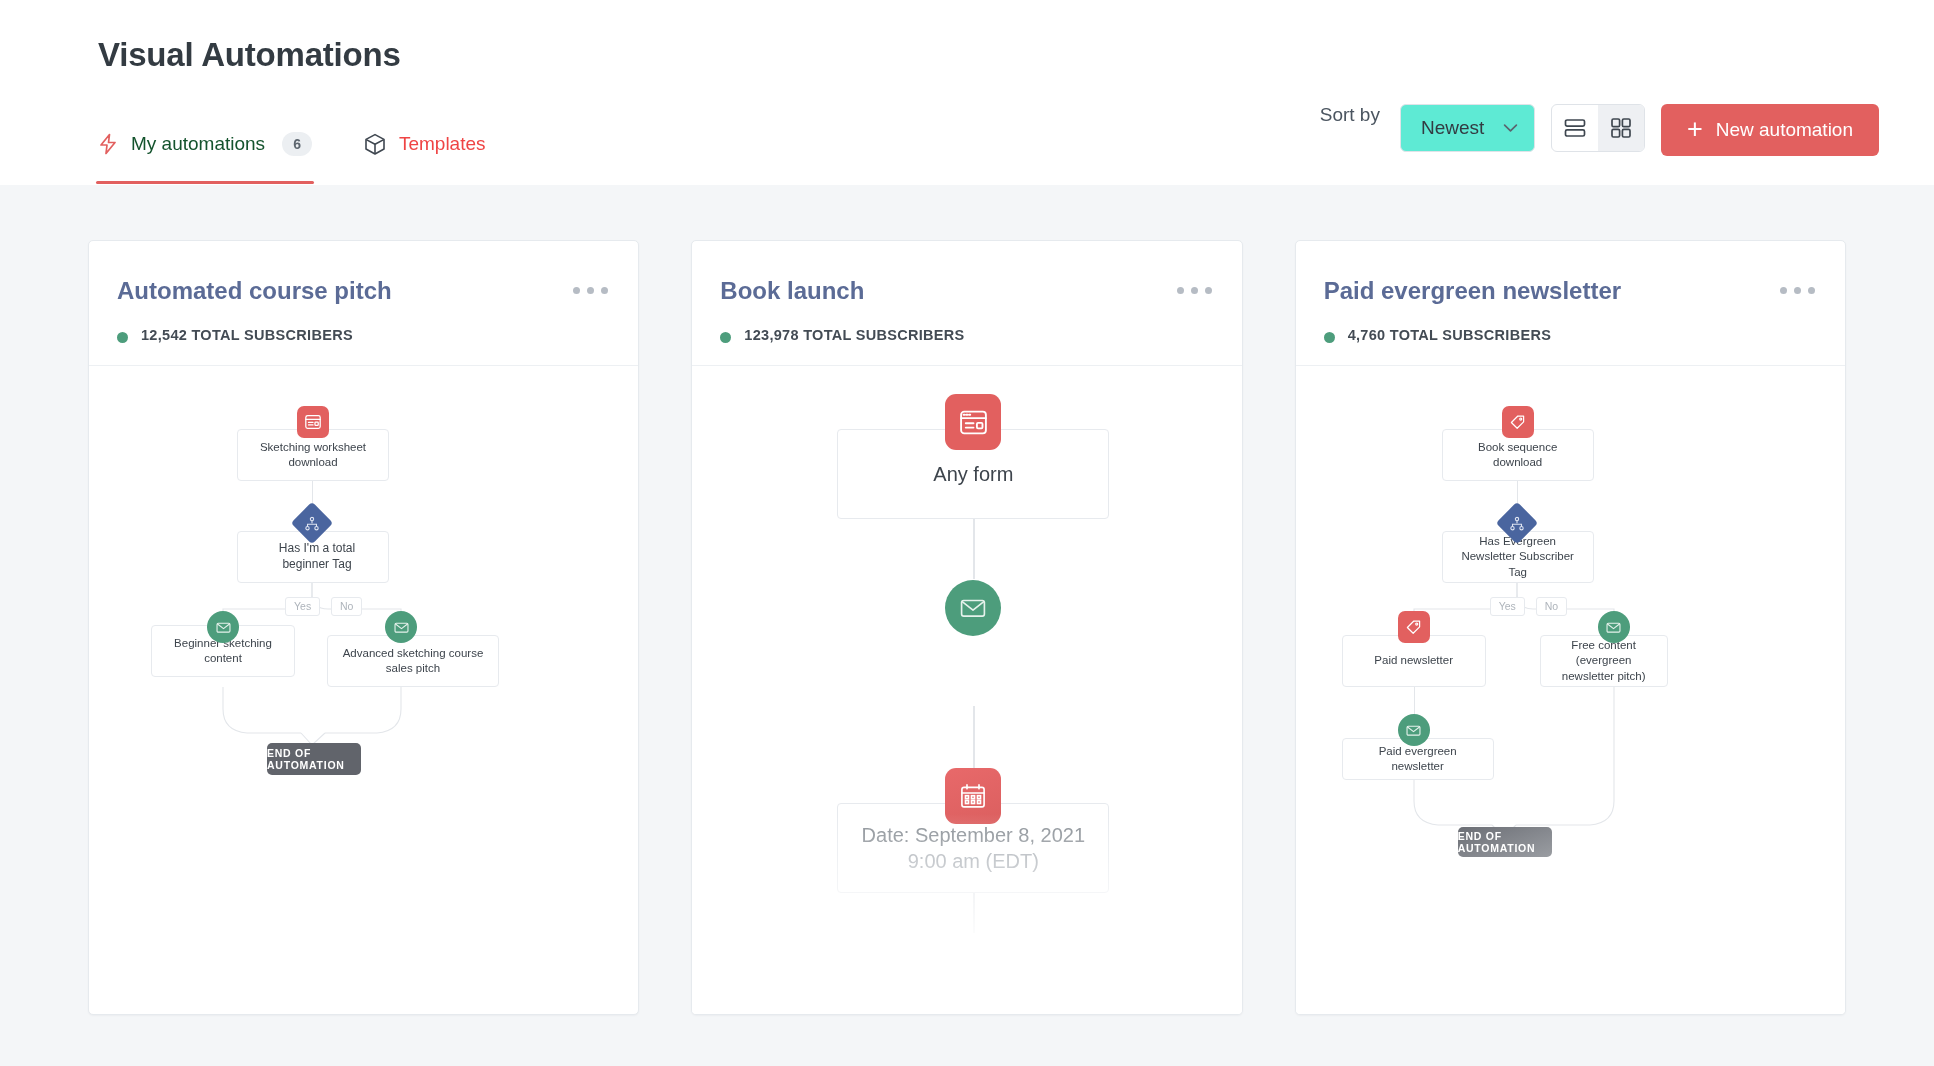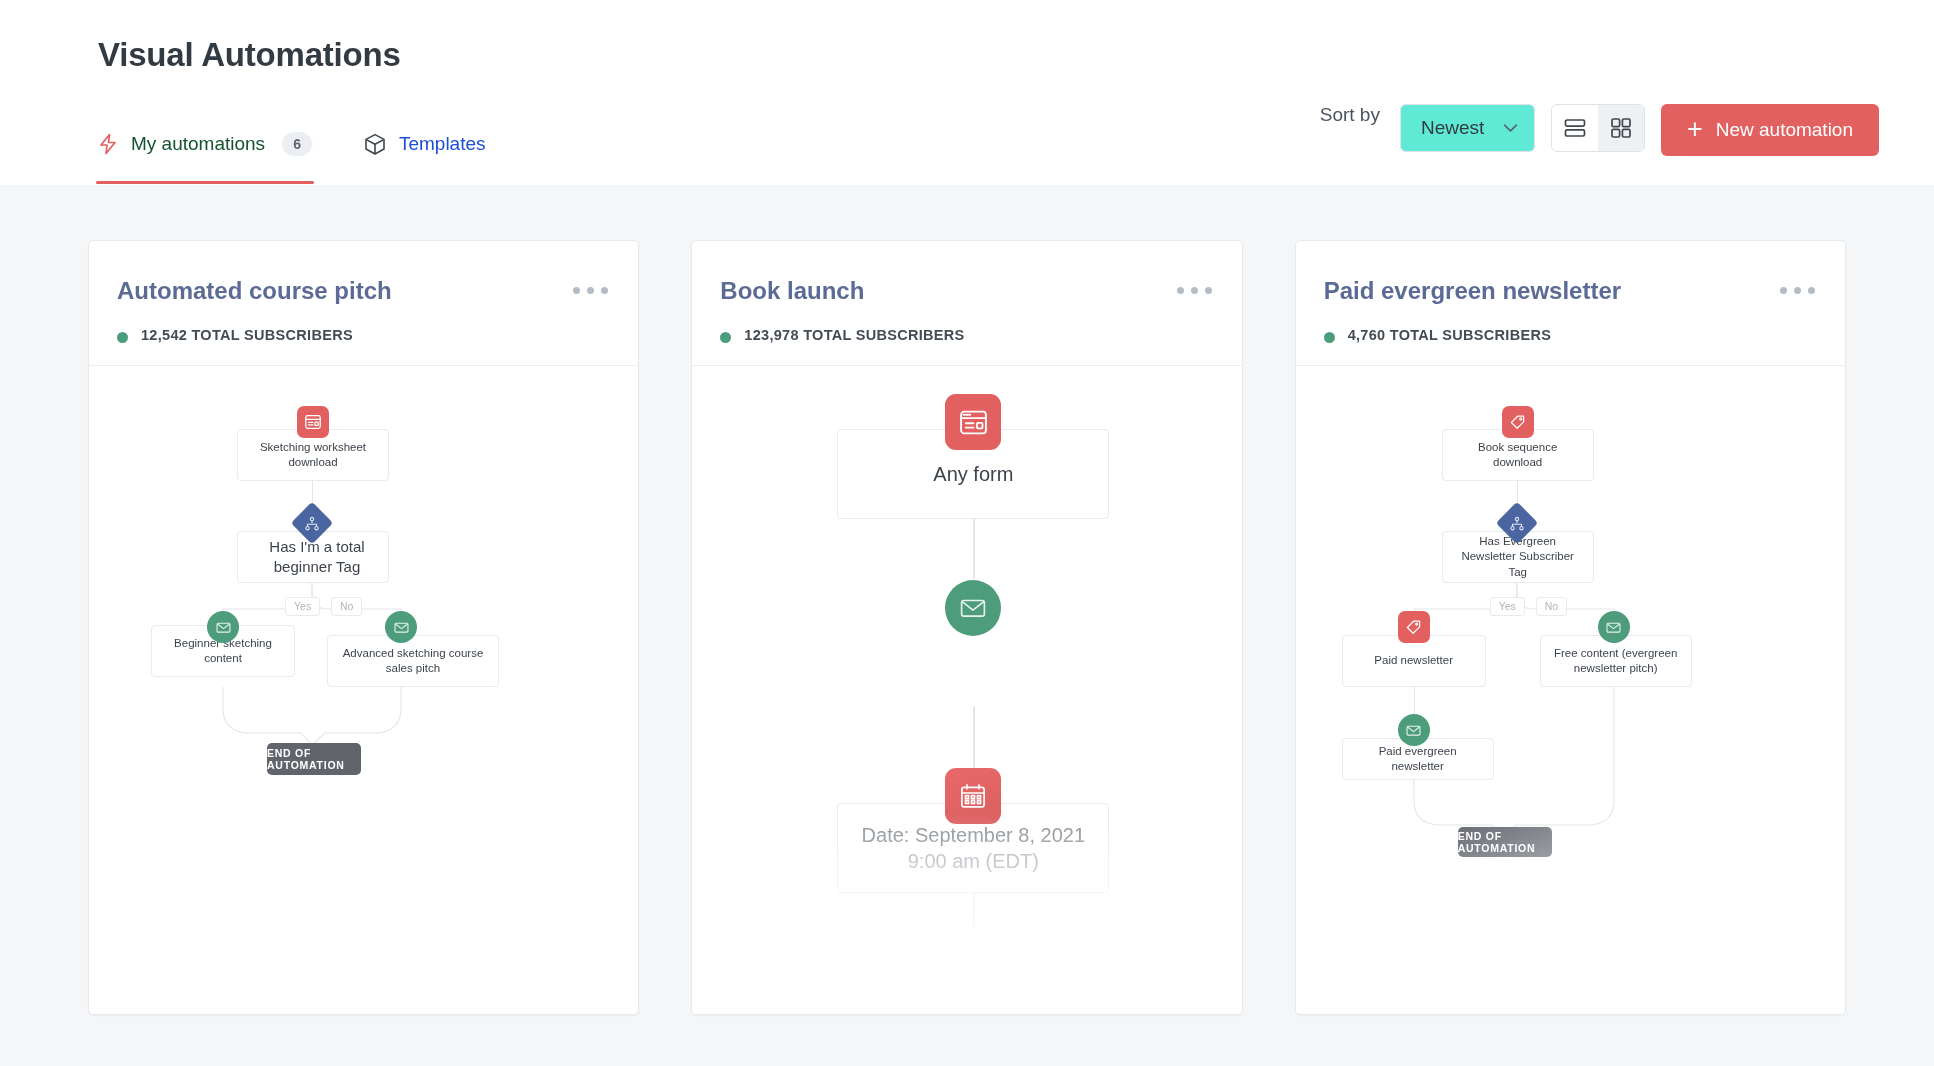--- a/index.html
+++ b/index.html
@@ -13,21 +13,21 @@
   
   .topbar { background: #ffffff; width: 100%; height: 185px; position: relative; }
   .page-title {
     position: absolute; left: 98px; top: 36px;
     font-size: 33px; font-weight: 600; color: #333b42; letter-spacing: -0.2px;
   }
   .tabs { position: absolute; left: 98px; top: 113px; display: flex; align-items: center; gap: 52px; }
   .tab { display: flex; align-items: center; gap: 13px; height: 62px; cursor: pointer; position: relative; }
   .tab-label { font-size: 19px; font-weight: 500; }
   .tab-active .tab-label { color: #14532d; }
-  .tab-inactive .tab-label { color: #1d4ed8; }
+  .tab-inactive .tab-label { color: #ef4444; }
   .tab-active::after {
     content: ""; position: absolute; left: -2px; right: -2px; bottom: -9px;
     height: 3px; background: #e2605f; border-radius: 2px;
   }
   .badge {
     background: #eceff2; color: #5d666f; font-size: 14px; font-weight: 600;
     border-radius: 999px; padding: 4px 11px; margin-left: 4px;
   }
   .icon-svg { display: block; }
 
@@ -201,21 +201,21 @@
         <svg width="18" height="18" viewBox="0 0 20 20" fill="none" stroke="#fff" stroke-width="1.4" stroke-linecap="round">
           <rect x="2" y="3" width="16" height="14" rx="2"></rect>
             <path d="M2 7.2 H18"></path>
           <path d="M5 10.5 H10 M5 13.3 H10"></path>
             <rect x="12.2" y="10.2" width="3.6" height="3.6" rx=".7"></rect>
         </svg>
       </div>
       <div class="edge" style="left:223px; top:115px; width:1px; height:35px;"></div>
 
       <div class="node" style="left:148px; top:165px; width:152px; height:52px;">
-        <span class="node-label" style="font-size:15px;margin-left:8px;">Has I'm a total beginner Tag</span>
+        <span class="node-label" style="font-size:12px;margin-left:8px;">Has I'm a total beginner Tag</span>
       </div>
       <div class="chip chip-blue" style="left:208px; top:142px; width:30px; height:30px;">
         <svg width="15" height="15" viewBox="0 0 18 18" fill="none" stroke="#dfe5f2" stroke-width="1.3">
           <circle cx="9" cy="3.4" r="2"></circle>
             <circle cx="3.6" cy="14.4" r="2"></circle>
             <circle cx="14.4" cy="14.4" r="2"></circle>
           <path d="M9 5.4 V8.6 M3.6 12.4 V9.6 H14.4 V12.4"></path>
         </svg>
       </div>
 
@@ -356,21 +356,21 @@
 
       <div class="node" style="left:46px; top:269px; width:144px; height:52px;">
         <span class="node-label" style="font-size:11.5px;">Paid newsletter</span>
       </div>
       <div class="chip chip-red" style="left:102px; top:245px; width:32px; height:32px;">
         <svg width="17" height="17" viewBox="0 0 20 20" fill="none" stroke="#fff" stroke-width="1.4" stroke-linejoin="round">
           <path d="M10.4 2.4 H17.2 V9.2 L9.6 16.8 L2.8 10 Z"></path>
             <circle cx="13.8" cy="5.9" r="1.2"></circle>
         </svg>
       </div>
-      <div class="node" style="left:244px; top:269px; width:152px; height:52px;">
+      <div class="node" style="left:244px; top:269px; width:128px; height:52px;">
         <span class="node-label" style="font-size:11.5px;">Free content (evergreen newsletter pitch)</span>
       </div>
       <div class="chip chip-green" style="left:302px; top:245px; width:32px; height:32px;">
         <svg width="17" height="17" viewBox="0 0 20 20" fill="none" stroke="#e6f2ec" stroke-width="1.3" stroke-linejoin="round">
           <rect x="2.4" y="5" width="15.2" height="10.4" rx="1.4"></rect>
             <path d="M2.6 5.6 L10 11.4 L17.4 5.6"></path>
         </svg>
       </div>
 
       <div class="edge" style="left:118px; top:321px; width:1px; height:47px;"></div>

